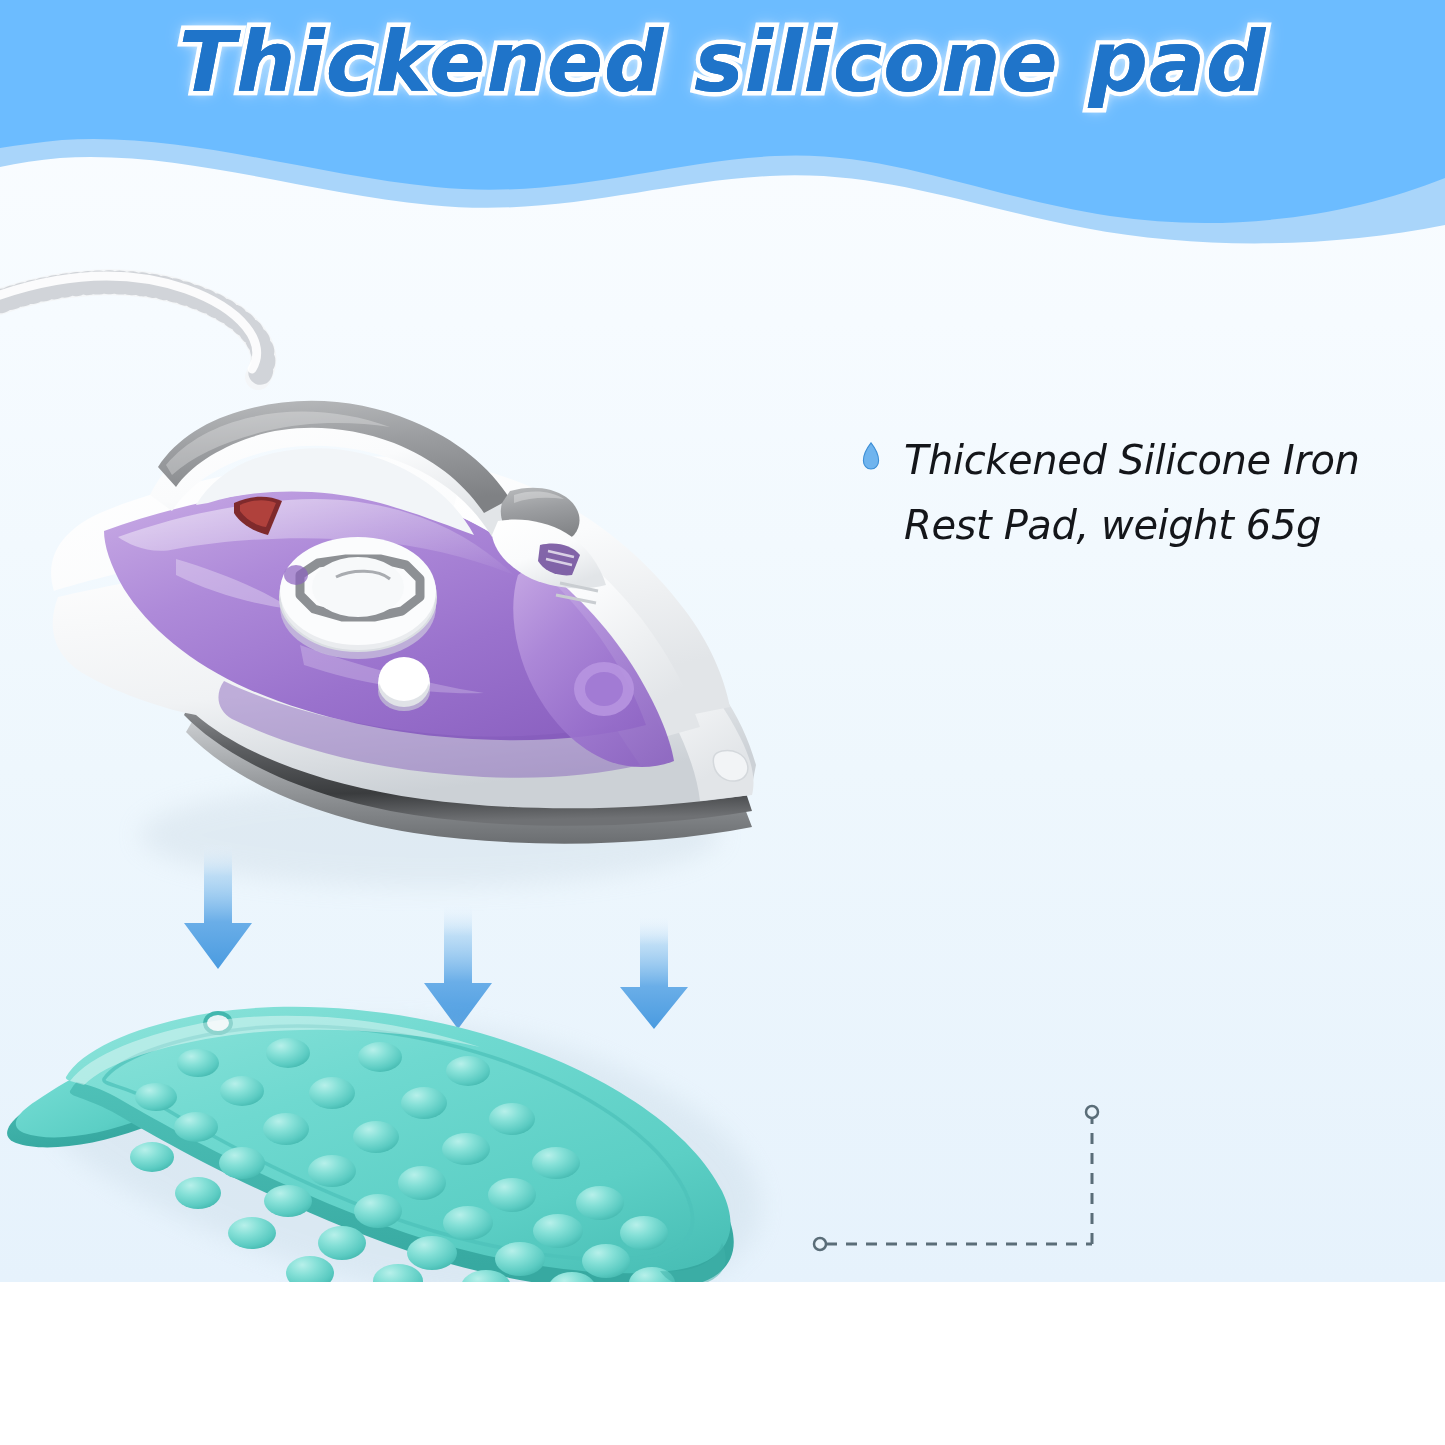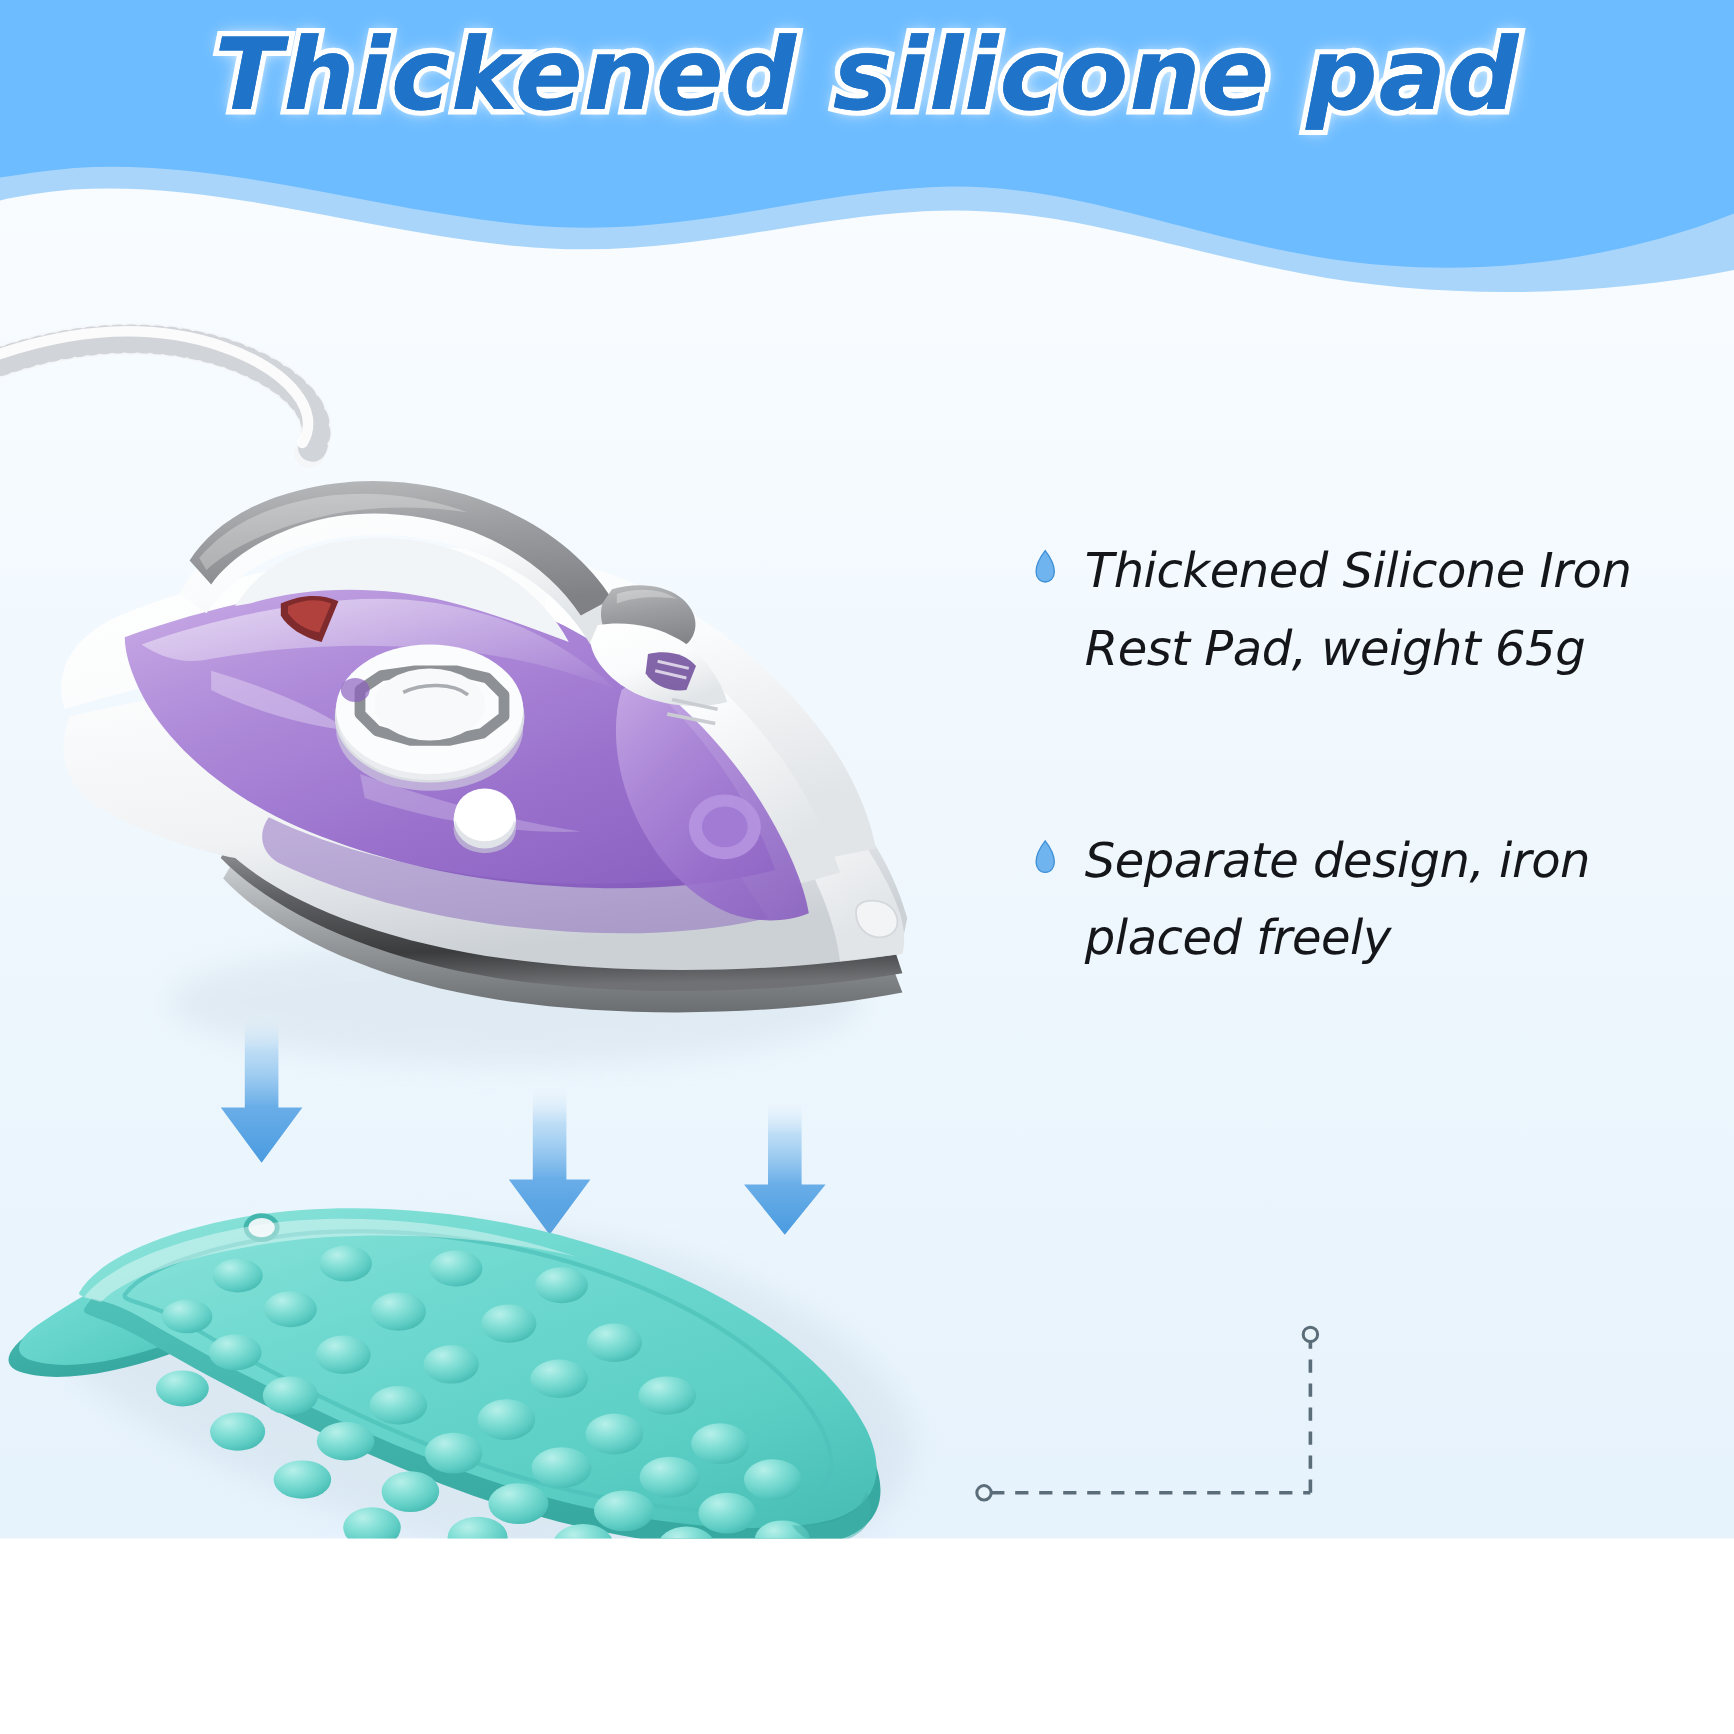--- a/index.html
+++ b/index.html
@@ -70,21 +70,21 @@
     position: absolute;
     top: 245px; left: 0;
     width: 860px;
     height: 1200px;
   }
 
   
   #features {
     position: absolute;
     left: 862px;
-    top: 444px;
+    top: 428px;
     width: 570px;
   }
   .feature {
     display: flex;
     align-items: flex-start;
     margin-bottom: 112px;
   }
   .feature:last-child { margin-bottom: 0; }
   .feature-bullet {
     flex: 0 0 auto;
@@ -407,27 +407,20 @@
 
     <div class="feature">
       <svg class="feature-bullet" viewBox="0 0 18 28">
         <path d="M9 0.8 C12.6 5.4 16.6 12.6 16.6 18.4 C16.6 23.6 13.3 27 9 27
                  C4.7 27 1.4 23.6 1.4 18.4 C1.4 12.6 5.4 5.4 9 0.8 Z" fill="#6fb4ee" stroke="#3d8fd6" stroke-width="1.1"></path>
       </svg>
       <div class="feature-text">Thickened Silicone Iron Rest Pad, weight 65g</div>
     </div>
 
 
-    <div class="feature">
-      <svg class="feature-bullet" viewBox="0 0 18 28">
-        <path d="M9 0.8 C12.6 5.4 16.6 12.6 16.6 18.4 C16.6 23.6 13.3 27 9 27
-                 C4.7 27 1.4 23.6 1.4 18.4 C1.4 12.6 5.4 5.4 9 0.8 Z" fill="#6fb4ee" stroke="#3d8fd6" stroke-width="1.1"></path>
-      </svg>
-      <div class="feature-text">Separate design, iron placed freely</div>
-    </div>
 
   </div>
 
   <div id="callout">
     <svg width="360" height="200" viewBox="0 0 360 200" xmlns="http://www.w3.org/2000/svg">
       <path d="M36,154 L302,154" stroke="#5a6d78" stroke-width="3" stroke-dasharray="11 9" fill="none"></path>
       <path d="M302,154 L302,28" stroke="#5a6d78" stroke-width="3" stroke-dasharray="11 9" fill="none"></path>
       <circle cx="30" cy="154" r="6" fill="#eaf4fb" stroke="#5a6d78" stroke-width="2.5"></circle>
       <circle cx="302" cy="22" r="6" fill="#eaf4fb" stroke="#5a6d78" stroke-width="2.5"></circle>
     </svg>

